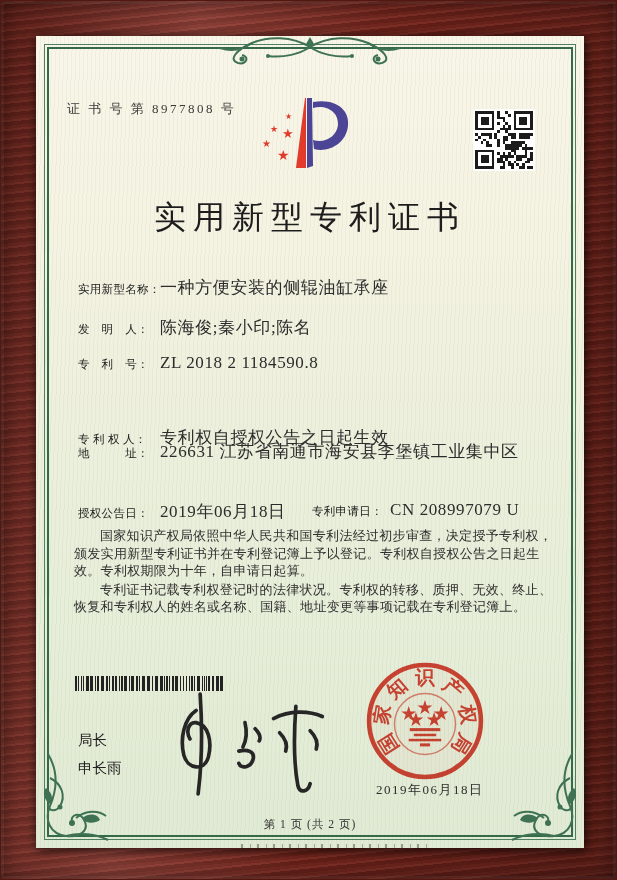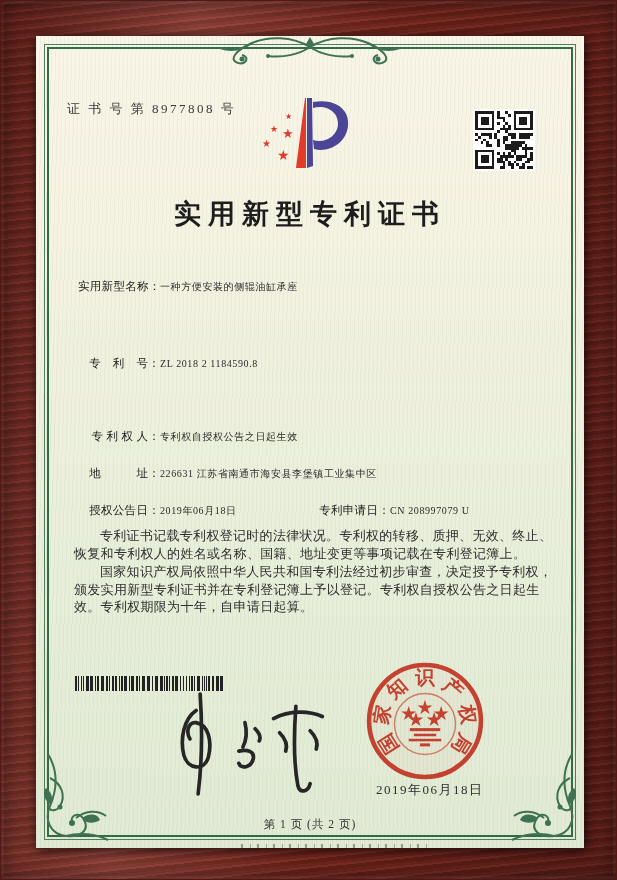--- a/index.html
+++ b/index.html
@@ -25,25 +25,25 @@
     opacity:.8;}
   .b-outer{position:absolute;inset:8px;border:1px solid #4f7f5e;}
   .b-inner{position:absolute;inset:11px;border:2px solid #356a49;}
   .garland{position:absolute;top:-2px;left:50%;transform:translateX(-50%);}
   .corner{position:absolute;bottom:4px;}
   .corner-bl{left:4px;}
   .corner-br{right:4px;transform:scaleX(-1);}
   .cert-no{position:absolute;left:31px;top:64px;font-size:13px;letter-spacing:2.5px;color:#3b3b3b;}
   .logo{position:absolute;left:222px;top:60px;}
   .qr{position:absolute;left:437px;top:73px;background:#fdfdfb;padding:2px;}
-  .title{position:absolute;left:0;right:0;top:160px;text-align:center;font-size:27px;font-weight:bold;
+  .title{position:absolute;left:0;right:0;top:160px;text-align:center;font-size:32px;font-weight:normal;
     letter-spacing:7px;color:#1d1d1d;}
   .row{position:absolute;left:42px;white-space:nowrap;color:#2c2c2c;}
-  .flabel{display:inline-block;width:82px;font-size:11.5px;letter-spacing:.3px;color:#222;text-align:right;}
-  .fvalue{font-size:10px;letter-spacing:.6px;}
+  .flabel{display:inline-block;width:82px;font-size:11.5px;letter-spacing:.3px;color:#222;}
+  .fvalue{font-size:17px;letter-spacing:.6px;}
   .pair2{position:absolute;left:234px;top:0;}
   .pair2 .flabel{width:78px;}
   .paras{position:absolute;left:38px;width:482px;color:#2f2f2f;}
   .para{font-size:13px;line-height:17.5px;text-indent:2em;letter-spacing:.3px;margin:0 0 1px 0;}
   .barcode{position:absolute;left:39px;top:640px;}
   .director{position:absolute;left:42px;top:690px;font-size:14.5px;color:#222;line-height:28px;}
   .signature{position:absolute;left:126px;top:652px;}
   .seal{position:absolute;left:328px;top:624px;mix-blend-mode:multiply;opacity:.93;}
   .seal text{font-size:19px;font-weight:bold;fill:#dc392b;font-family:"Liberation Serif","DejaVu Serif",serif;}
   .seal .emblem text{font-family:"DejaVu Sans",sans-serif;font-weight:normal;}
@@ -255,39 +255,42 @@
             <rect x="20" y="20" width="1" height="1"></rect>
           </g>
       </g>
     </svg>
 
     <div class="title">实用新型专利证书</div>
 
     <div class="row" style="top:240px">
       <span class="flabel">实用新型名称：</span><span class="fvalue">一种方便安装的侧辊油缸承座</span>
     </div>
+    <div class="row" style="top:280px">
+      <span class="flabel">发　明　人：</span><span class="fvalue">陈海俊;秦小印;陈名</span>
+    </div>
     <div class="row" style="top:317px">
       <span class="flabel">专　利　号：</span><span class="fvalue">ZL 2018 2 1184590.8</span>
     </div>
     <div class="row" style="top:390px">
       <span class="flabel">专 利 权 人：</span><span class="fvalue">专利权自授权公告之日起生效</span>
     </div>
-    <div class="row" style="top:427px">
+    <div class="row" style="top:404px">
       <span class="flabel">地　　　址：</span><span class="fvalue">226631 江苏省南通市海安县李堡镇工业集中区</span>
     </div>
     <div class="row" style="top:464px">
       <span class="flabel">授权公告日：</span><span class="fvalue">2019年06月18日</span>
       <span class="pair2">
         <span class="flabel">专利申请日：</span><span class="fvalue">CN 208997079 U</span>
       </span>
     </div>
 
     <div class="paras" style="top:491px">
+      <p class="para">国家知识产权局依照中华人民共和国专利法经过初步审查，决定授予专利权，颁发实用新型专利证书并在专利登记簿上予以登记。专利权自授权公告之日起生效。专利权期限为十年，自申请日起算。</p>
       <p class="para">专利证书记载专利权登记时的法律状况。专利权的转移、质押、无效、终止、恢复和专利权人的姓名或名称、国籍、地址变更等事项记载在专利登记簿上。</p>
-      <p class="para">国家知识产权局依照中华人民共和国专利法经过初步审查，决定授予专利权，颁发实用新型专利证书并在专利登记簿上予以登记。专利权自授权公告之日起生效。专利权期限为十年，自申请日起算。</p>
     </div>
 
     <svg class="barcode" width="150" height="16" viewBox="0 0 150 16" shape-rendering="crispEdges">
       <g id="barcode-bars" fill="#222222">
           <rect x="0" y="0" width="2" height="15"></rect>
           <rect x="3" y="0" width="1" height="15"></rect>
           <rect x="6" y="0" width="1" height="15"></rect>
           <rect x="8" y="0" width="1" height="15"></rect>
           <rect x="11" y="0" width="3" height="15"></rect>
           <rect x="15" y="0" width="3" height="15"></rect>
@@ -325,20 +328,24 @@
           <rect x="127" y="0" width="1" height="15"></rect>
           <rect x="129" y="0" width="1" height="15"></rect>
           <rect x="131" y="0" width="1" height="15"></rect>
           <rect x="133" y="0" width="2" height="15"></rect>
           <rect x="137" y="0" width="2" height="15"></rect>
           <rect x="141" y="0" width="3" height="15"></rect>
           <rect x="145" y="0" width="3" height="15"></rect>
         </g>
     </svg>
 
+    <div class="director">
+      <div>局长</div>
+      <div>申长雨</div>
+    </div>
 
     <svg class="signature" width="170" height="112" viewBox="0 0 160 110">
       <g fill="none" stroke="#262626" stroke-width="3.6" stroke-linecap="round">
         <path d="M30,22 C18,30 14,50 18,66 C22,80 38,82 42,68 C46,52 42,36 30,34 C22,33 20,44 24,50"></path>
         <path d="M34,6 C36,36 36,72 32,104"></path>
         <path d="M78,34 C80,42 80,50 76,58"></path>
         <path d="M72,62 C80,60 88,62 86,70 C84,78 74,80 72,74"></path>
         <path d="M88,40 C92,44 94,48 92,52"></path>
         <path d="M106,30 C122,22 140,22 154,28"></path>
         <path d="M128,18 C126,45 126,75 130,96 C132,104 140,102 142,94"></path>

